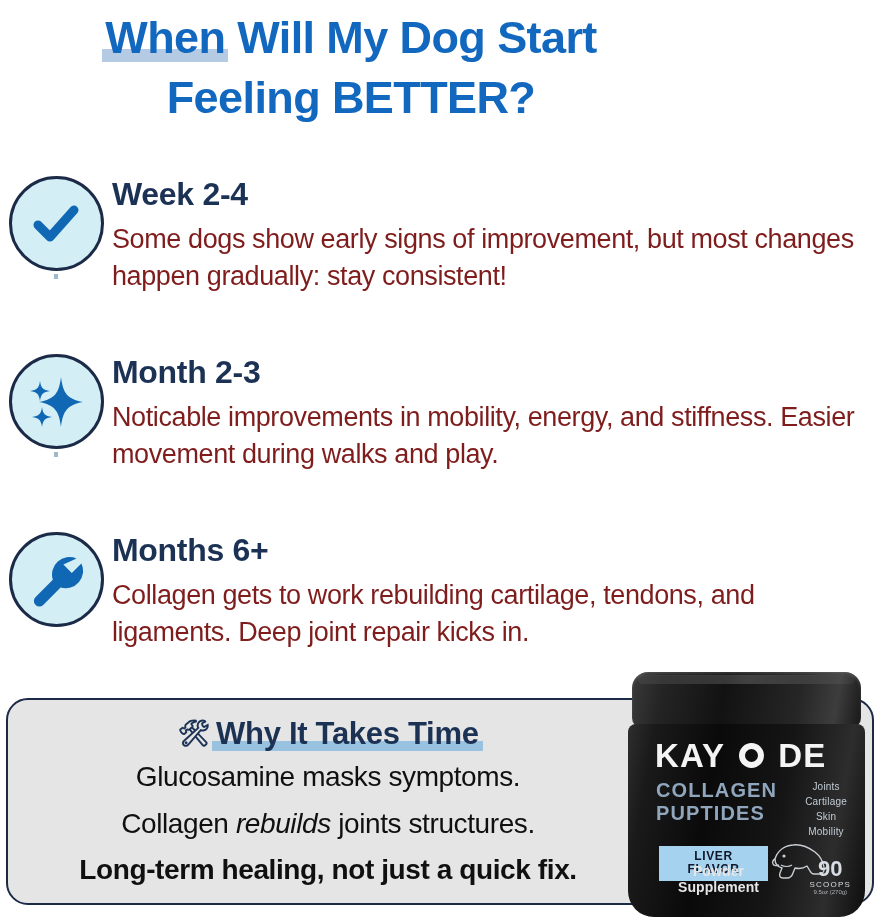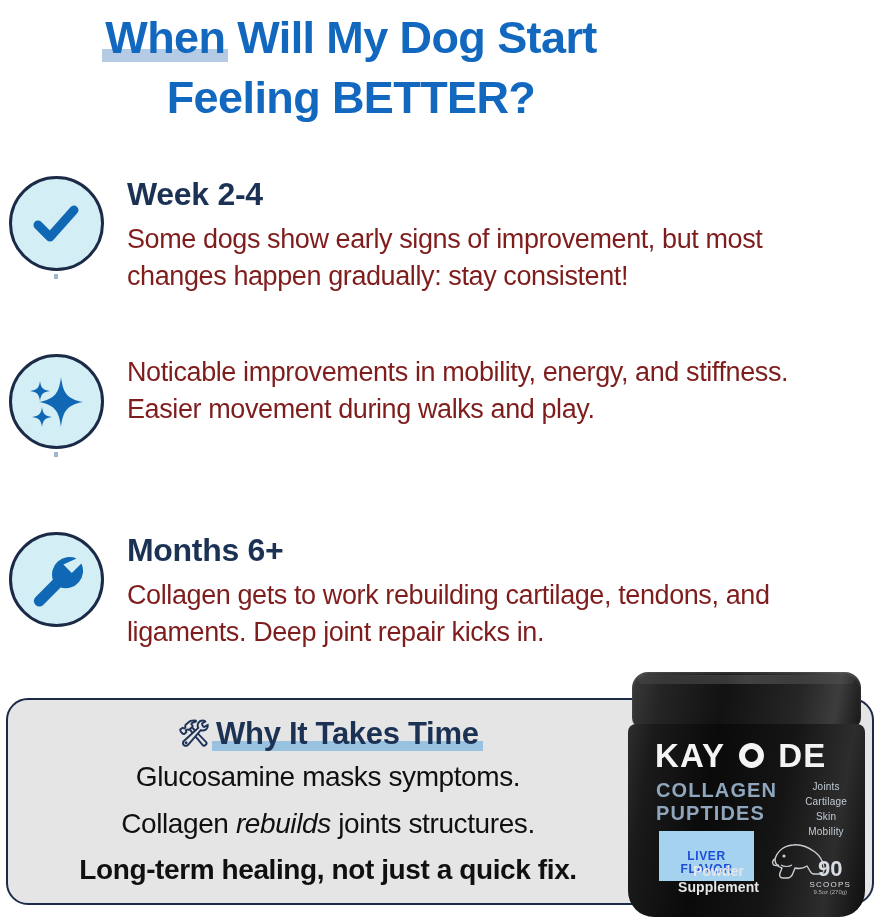--- a/index.html
+++ b/index.html
@@ -94,21 +94,20 @@
     bottom: -8px;
     width: 0;
     border-left: 4px dashed #9fb8cc;
     z-index: 1;
   }
 
   .text-col {
     flex: 1;
     padding-top: 6px;
     padding-right: 14px;
-    margin-left: 15px;
   }
   .step-heading {
     font-size: 32px;
     font-weight: bold;
     color: #1b3255;
     letter-spacing: -0.3px;
     line-height: 1.15;
     margin-bottom: 8px;
   }
   .step-body {
@@ -270,27 +269,27 @@
     text-align: center;
     color: #d8dde3;
   }
   .scoops .num { font-size: 22px; font-weight: bold; line-height: 1; }
   .scoops .lbl { font-size: 8px; letter-spacing: 1.2px; }
   .scoops .wt { font-size: 6px; opacity: 0.75; }
   .flavor-badge {
     position: absolute;
     left: 31px;
     bottom: 36px;
-    width: 95px;
-    padding: 19px 0 5px;
+    width: 109px;
+    padding: 4px 0 5px;
     background: #a5d2ee;
     text-align: center;
     font-size: 12px;
     font-weight: bold;
-    color: #1d4ed8;
+    color: #0f172a;
     line-height: 1.1;
     letter-spacing: 0.6px;
   }
   .powder-sup {
     position: absolute;
     left: 43px;
     bottom: 22px;
     width: 95px;
     text-align: center;
     font-size: 14px;
@@ -331,20 +330,21 @@
         <div class="connector"></div>
         <div class="icon-circle">
           <svg width="62" height="62" viewBox="0 0 62 62">
             <path d="M36 6 C38 22 42 28 58 31 C42 34 38 40 36 56 C34 40 30 34 14 31 C30 28 34 22 36 6 Z" fill="#1068b5"></path>
             <path d="M15 10 C16 17 18 19 25 20 C18 21 16 23 15 30 C14 23 12 21 5 20 C12 19 14 17 15 10 Z" fill="#1068b5"></path>
             <path d="M17 36 C18 43 20 45 27 46 C20 47 18 49 17 56 C16 49 14 47 7 46 C14 45 16 43 17 36 Z" fill="#1068b5"></path>
           </svg>
         </div>
       </div>
       <div class="text-col">
+        <div class="step-heading">Month 2-3</div>
         <div class="step-body">Noticable improvements in mobility, energy, and stiffness. Easier movement during walks and play.</div>
       </div>
     </div>
 
     <div class="step">
       <div class="icon-col">
         <div class="icon-circle">
           <svg width="60" height="60" viewBox="0 0 60 60">
             <path d="M50.5 8.5 a17.5 17.5 0 0 0-23.7 21.3 L9.4 47.2 a5.4 5.4 0 0 0 0 7.6 l0.2 0.2 a5.4 5.4 0 0 0 7.6 0 L34.6 37.6 A17.5 17.5 0 0 0 55.4 13.4 L45.8 23 l-8.4-8.4 Z" fill="#1068b5"></path>
           </svg>

